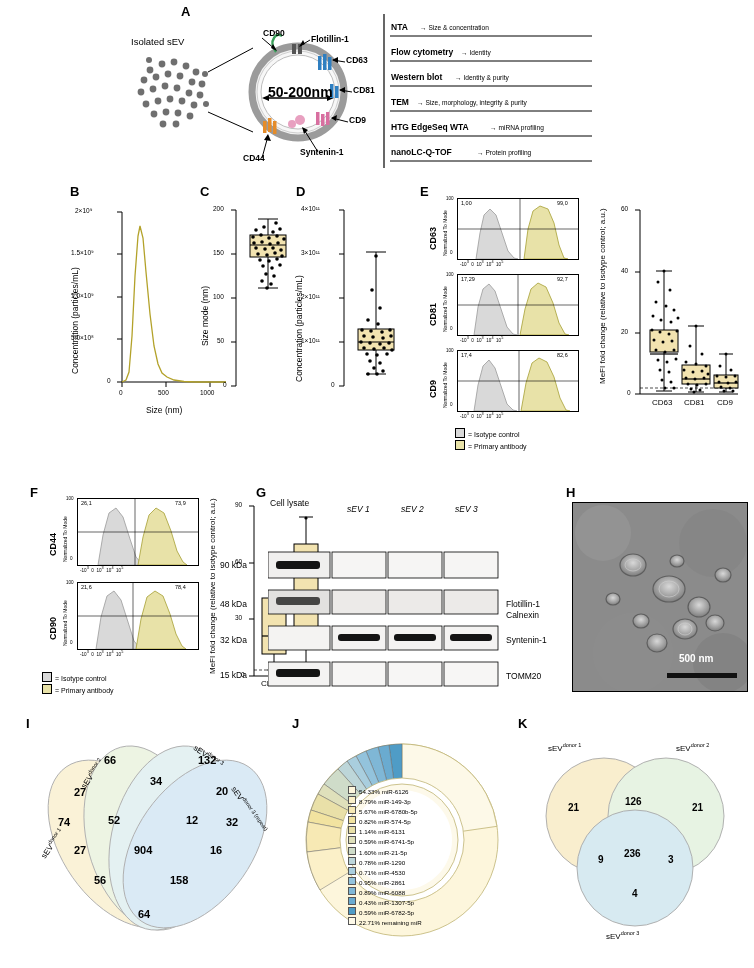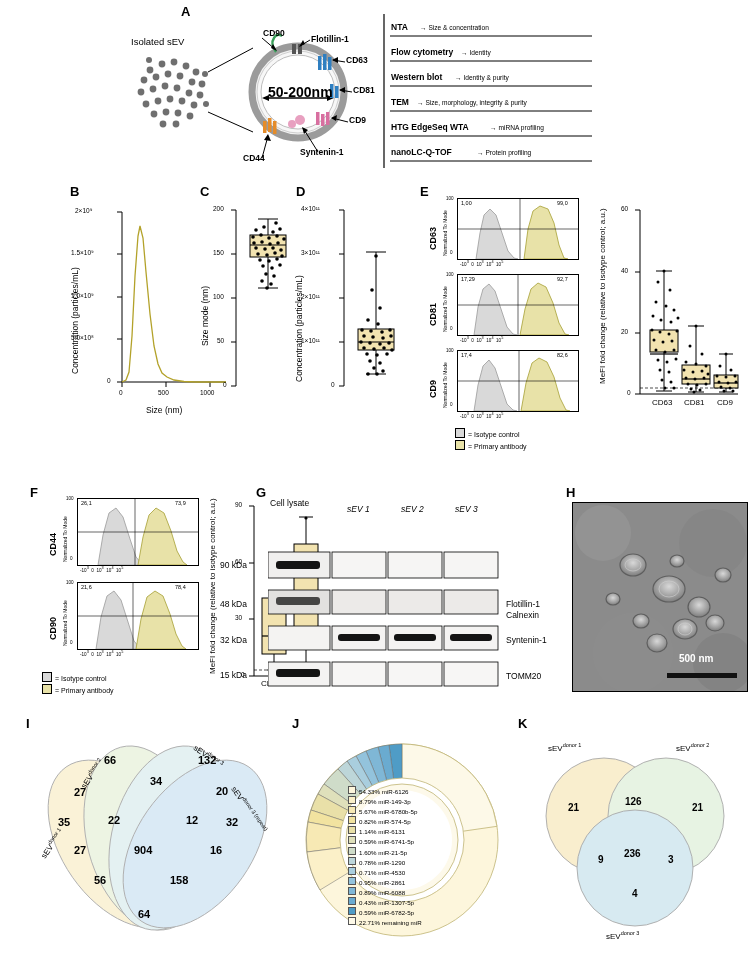--- a/index.html
+++ b/index.html
@@ -653,22 +653,22 @@
       <ellipse cx="125" cy="112" rx="58" ry="94" transform="rotate(-15 125 112)" fill="#dfeccd" stroke="#6f6f6f" stroke-width="0.9"></ellipse>
       <ellipse cx="150" cy="112" rx="58" ry="94" transform="rotate(15 150 112)" fill="#cfe6e8" stroke="#6f6f6f" stroke-width="0.9"></ellipse>
       <ellipse cx="175" cy="118" rx="58" ry="94" transform="rotate(35 175 118)" fill="#bcd9ee" stroke="#6f6f6f" stroke-width="0.9"></ellipse>
     </g>
   </svg>
   <div class="venn-num" style="left:84px;top:28px;">66</div>
   <div class="venn-num" style="left:178px;top:28px;text-align:center;">132</div>
   <div class="venn-num" style="left:130px;top:49px;">34</div>
   <div class="venn-num" style="left:196px;top:59px;">20</div>
   <div class="venn-num" style="left:54px;top:60px;">27</div>
-  <div class="venn-num" style="left:38px;top:90px;">35</div>
-  <div class="venn-num" style="left:88px;top:88px;">22</div>
+  <div class="venn-num" style="left:38px;top:90px;">74</div>
+  <div class="venn-num" style="left:88px;top:88px;">52</div>
   <div class="venn-num" style="left:166px;top:88px;">12</div>
   <div class="venn-num" style="left:206px;top:90px;">32</div>
   <div class="venn-num" style="left:114px;top:118px;">904</div>
   <div class="venn-num" style="left:54px;top:118px;">27</div>
   <div class="venn-num" style="left:190px;top:118px;">16</div>
   <div class="venn-num" style="left:74px;top:148px;">56</div>
   <div class="venn-num" style="left:150px;top:148px;">158</div>
   <div class="venn-num" style="left:118px;top:182px;text-align:center;">64</div>
 
   <div class="venn-lab rot" style="left:18px;top:128px;transform:rotate(-55deg);white-space:nowrap;"><span>sEV</span><span class="sup">donor 1</span></div>

